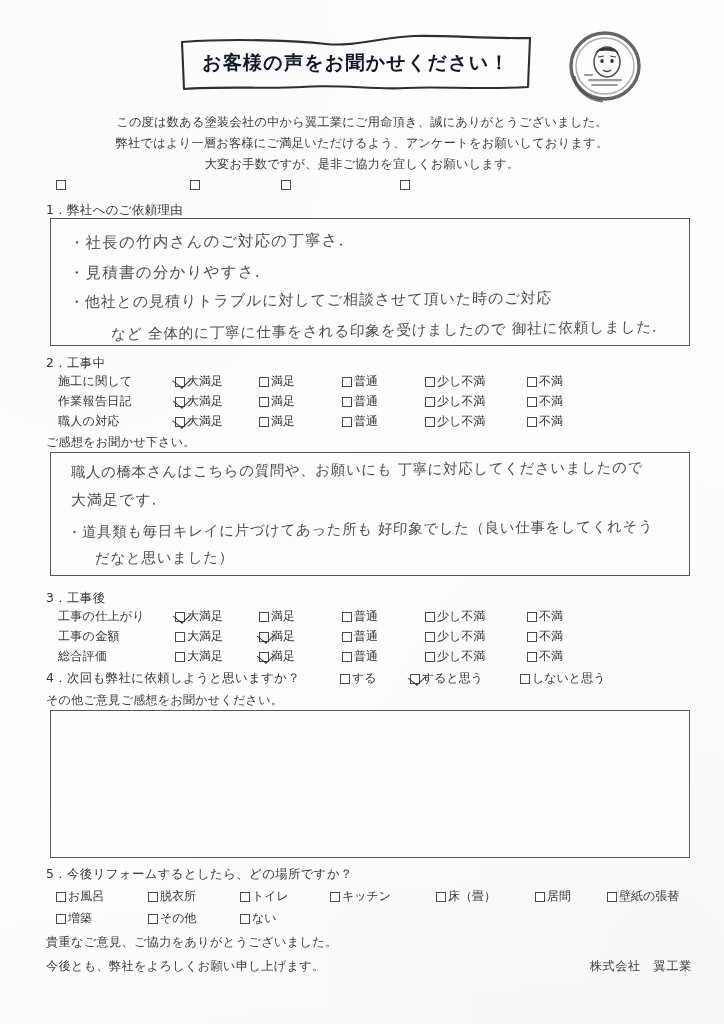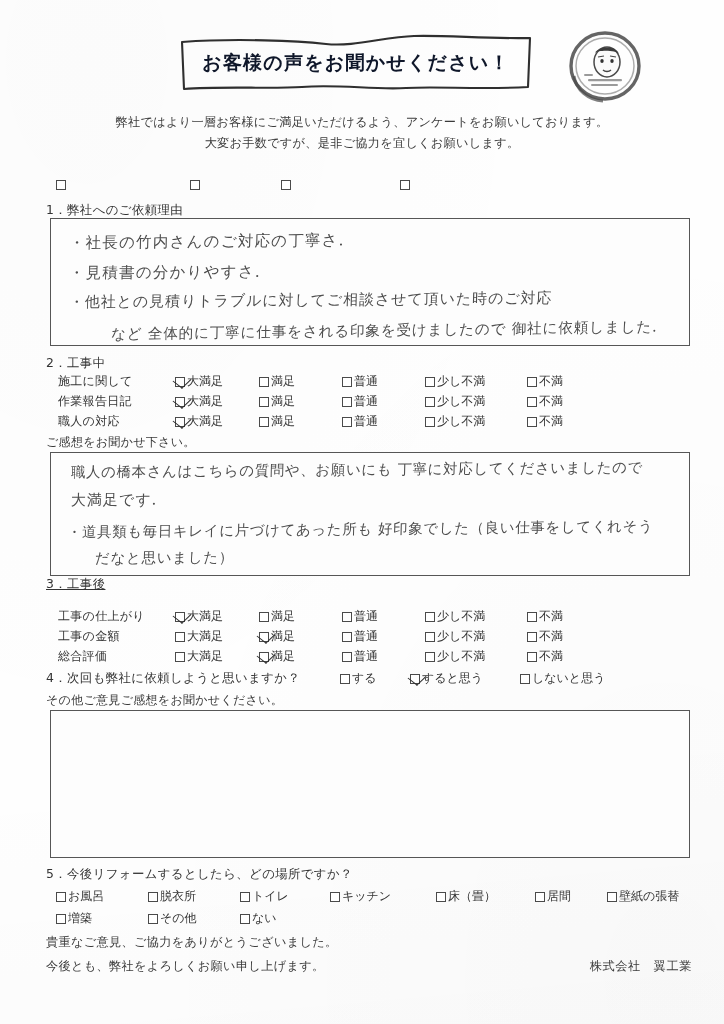--- a/index.html
+++ b/index.html
@@ -184,20 +184,21 @@
 
     <g opacity="0.55" fill="#4a4a4a">
       <rect x="26" y="55" width="34" height="2.2" rx="1"></rect>
       <rect x="29" y="60" width="27" height="2" rx="1"></rect>
       <rect x="22" y="50" width="9" height="2" rx="1"></rect>
     </g>
   </svg>
 </div>
 
 <div class="intro">
+  <div>この度は数ある塗装会社の中から翼工業にご用命頂き、誠にありがとうございました。</div>
   <div>弊社ではより一層お客様にご満足いただけるよう、アンケートをお願いしております。</div>
   <div>大変お手数ですが、是非ご協力を宜しくお願いします。</div>
 </div>
 
 <div class="stray-row" id="stray-row">
     <span class="cb" style="position: absolute; left: 56px;"></span>
     <span class="cb" style="position: absolute; left: 190px;"></span>
     <span class="cb" style="position: absolute; left: 281px;"></span>
     <span class="cb" style="position: absolute; left: 400px;"></span>
   </div>
@@ -281,21 +282,21 @@
     </span>
   </div>
 <div class="sub-label" style="top:434px;">ご感想をお聞かせ下さい。</div>
 <div class="ansbox" id="s2-box" style="left:50px; top:452px; width:640px; height:124px;">
     <div class="hw" style="top: 10px; left: 20px; font-size: 14.4px; letter-spacing: 0.7px; transform: rotate(-0.5deg) skewX(-2deg);">職人の橋本さんはこちらの質問や、お願いにも 丁寧に対応してくださいましたので</div>
     <div class="hw" style="top: 38px; left: 20px; font-size: 15px; letter-spacing: 1px; transform: rotate(-0.3deg) skewX(-2deg);">大満足です.</div>
     <div class="hw" style="top: 70px; left: 16px; font-size: 14.4px; letter-spacing: 0.7px; transform: rotate(-0.6deg) skewX(-2deg);">・道具類も毎日キレイに片づけてあった所も 好印象でした（良い仕事をしてくれそう</div>
     <div class="hw" style="top: 96px; left: 44px; font-size: 14.4px; letter-spacing: 0.8px; transform: rotate(-0.4deg) skewX(-2deg);">だなと思いました）</div>
   </div>
 
-<div class="sec-head" style="top:576px;text-decoration:underline;">3．工事後</div>
+<div class="sec-head" style="top:590px;">3．工事後</div>
 <div class="rate-row" id="s3-row-0" style="top:608px;">
     <span class="rlabel">工事の仕上がり</span>
     <span class="opt" style="left: 117px;">
       <span class="cb checked"></span>
       <span>大満足</span>
     </span>
     <span class="opt" style="left: 201px;">
       <span class="cb"></span>
       <span>満足</span>
     </span>

